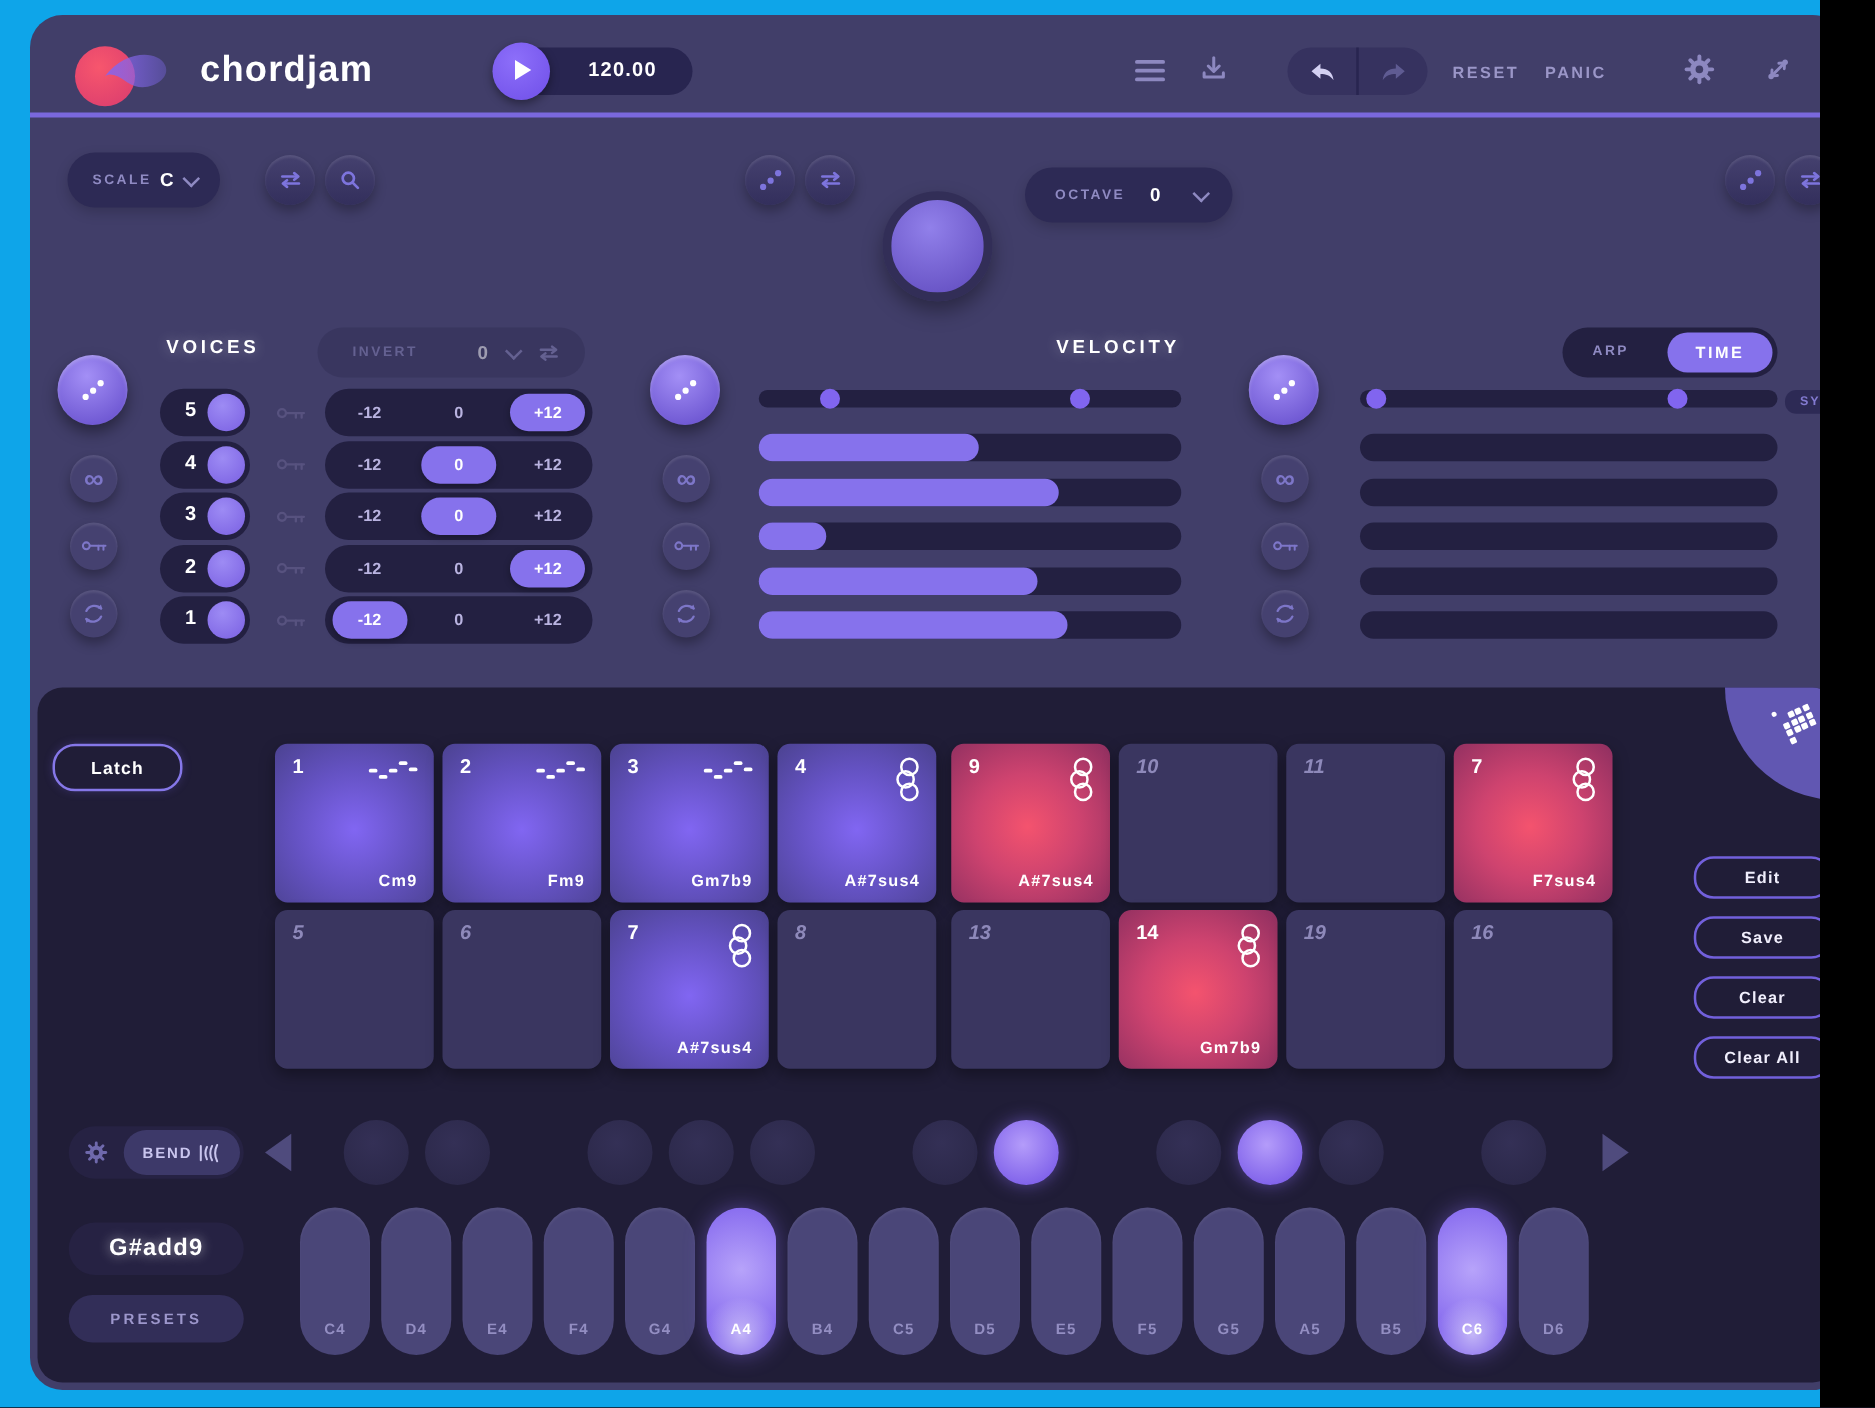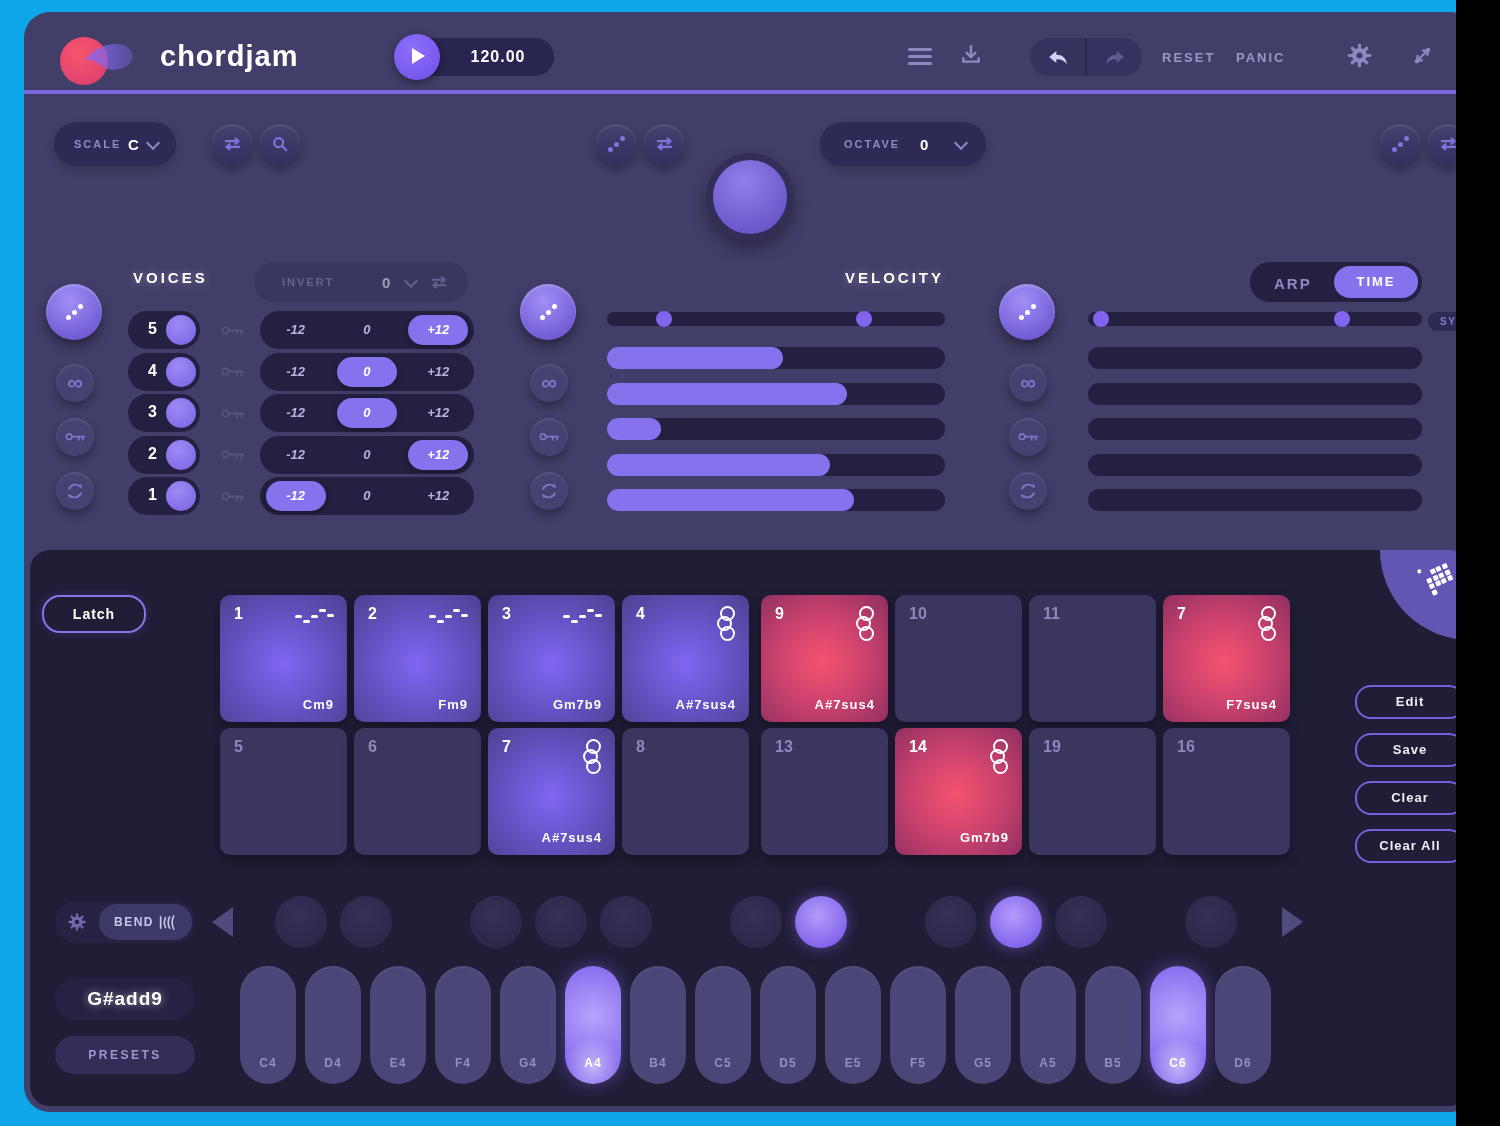--- a/index.html
+++ b/index.html
@@ -31,21 +31,21 @@
   .reset{left:1138px;} .panic{left:1212px;}
   .gearbtn{left:1322px;top:30px;} .resizebtn{left:1386px;top:31px;}
   .sep{left:0;top:78px;width:100%;height:3.5px;background:#7a68dd;}
 
   
   .pill{position:absolute;background:#2d2a55;border-radius:22px;height:44px;box-shadow:0 4px 10px rgba(0,0,0,.18);}
   .plabel{color:#8f8ac2;font-weight:bold;font-size:11px;letter-spacing:2px;}
   .pvalue{color:#fff;font-weight:bold;font-size:15px;letter-spacing:1px;}
   .scalepill{left:30px;top:110px;width:122px;}
   .scaletypepill{left:298px;top:110px;width:262px;}
-  .octavepill{left:796px;top:110px;width:166px;}
+  .octavepill{left:796px;top:122px;width:166px;}
   .chordpill{left:1086px;top:110px;width:260px;}
   .circbtn{position:absolute;width:40px;height:40px;border-radius:50%;
            background:linear-gradient(180deg,#45416f,#332f5c);
            box-shadow:inset 0 2px 2px rgba(255,255,255,.1),0 5px 9px rgba(0,0,0,.28);
            display:flex;align-items:center;justify-content:center;color:#7d74dd;}
   .dots3{position:relative;width:20px;height:20px;}
   .dots3 i{position:absolute;width:5px;height:5px;border-radius:50%;background:currentColor;}
   .dots3 i:nth-child(1){left:2px;top:13px;} .dots3 i:nth-child(2){left:8px;top:8px;} .dots3 i:nth-child(3){left:14px;top:2px;}
   .bigknob{left:682px;top:141px;width:88px;height:88px;border-radius:50%;
            background:radial-gradient(circle at 42% 30%,#9180ea,#6b57c8 75%,#5f4cba);
@@ -65,46 +65,46 @@
   .invpill .in{opacity:.55;}
   .vrows{left:104px;top:299px;}
   .vrow{display:flex;align-items:center;height:38px;margin-bottom:3.5px;}
   .numpill{width:72px;height:38px;border-radius:19px;background:#232041;position:relative;}
   .vnum{position:absolute;left:20px;top:9px;color:#fff;font-weight:bold;font-size:16px;}
   .vdot{position:absolute;right:4px;top:4px;width:30px;height:30px;border-radius:50%;
         background:radial-gradient(circle at 40% 32%,#9d8bf4,#7a60e2);}
   .keyicon{margin-left:21px;width:26px;display:flex;}
   .offsel{margin-left:13px;width:214px;height:38px;border-radius:19px;background:#232041;
           display:flex;align-items:center;justify-content:space-around;}
-  .opt{color:#b9b3e0;font-weight:bold;font-size:13px;min-width:60px;text-align:center;line-height:30px;font-style:italic;}
+  .opt{color:#b9b3e0;font-weight:bold;font-size:13px;min-width:60px;text-align:center;line-height:30px;}
   .opt.sel{background:#8672ec;color:#fff;border-radius:15px;height:30px;box-shadow:0 2px 6px rgba(0,0,0,.3);}
   .range{position:absolute;height:14px;border-radius:7px;background:#232041;}
   .rdot{position:absolute;top:-1px;width:16px;height:16px;border-radius:50%;background:#8165ef;}
   .bars{position:absolute;}
   .bar{height:22px;border-radius:11px;background:#232041;margin-bottom:13.5px;position:relative;}
   .fill{position:absolute;left:0;top:0;bottom:0;border-radius:11px;background:#8672ec;}
   .arptime{left:1226px;top:250px;width:172px;height:40px;border-radius:20px;background:#232041;}
-  .arplbl{left:24px;top:13px;color:#8f8ac2;font-weight:bold;font-size:15px;letter-spacing:2px;}
+  .arplbl{left:24px;top:13px;color:#8f8ac2;font-weight:bold;font-size:11px;letter-spacing:2px;}
   .timepill{right:4px;top:4px;width:84px;height:32px;border-radius:16px;background:#8672ec;
             color:#fff;font-weight:bold;font-size:13px;letter-spacing:2px;text-align:center;line-height:32px;}
   .syncbadge{left:1404px;top:300px;width:58px;height:19px;border-radius:9px;background:#2d2a55;
              color:#837ad0;font-weight:bold;font-size:10px;letter-spacing:1.5px;text-align:center;line-height:19px;}
 
   
   .panel{left:6px;top:538px;width:1440px;height:556px;border-radius:20px;background:#201d37;}
   .latch{left:12px;top:45px;width:100px;height:34px;border-radius:18px;border:2px solid #8577e8;
          color:#fff;font-weight:bold;font-size:14px;text-align:center;line-height:34px;letter-spacing:1px;
          box-shadow:0 0 8px rgba(120,100,235,.25);}
   .fan{right:0;top:0;width:90px;height:90px;background:#6157b2;border-top-right-radius:20px;border-bottom-left-radius:100%;}
   .fangrid{position:absolute;right:14px;top:16px;width:27px;height:34px;transform:rotate(-24deg);
            display:grid;grid-template-columns:repeat(4,5px);grid-auto-rows:5px;gap:1.5px;}
   .fangrid i{background:#fff;border-radius:1px;}
   .fangrid i.nub{width:4px;height:4px;margin-left:-5px;margin-top:-5px;border-radius:50%;}
   .pad{position:absolute;width:127px;height:127px;border-radius:10px;box-shadow:0 5px 12px rgba(0,0,0,.35);}
-  .pad.empty{background:#3a3660;}
+  .pad.empty{background:#3a3660;font-style:italic;}
   .pad.purple{background:radial-gradient(circle at 50% 54%,#8166f2 0%,#6452c2 52%,#4b4290 100%);}
   .pad.red{background:radial-gradient(circle at 48% 52%,#f4536e 0%,#ce436f 45%,#8e2f60 100%);}
   .pnum{position:absolute;left:14px;top:10px;font-weight:bold;font-size:16px;color:#fff;}
   .pad.empty .pnum{color:#8e89ba;}
   .pchord{position:absolute;right:13px;bottom:10px;color:#fff;font-weight:bold;font-size:13px;letter-spacing:1px;}
   .steps{position:absolute;right:13px;top:14px;width:39px;height:16px;}
   .steps i{position:absolute;width:7px;height:3.2px;border-radius:2px;background:#fff;}
   .steps i:nth-child(1){left:0;top:6px;} .steps i:nth-child(2){left:8px;top:11px;}
   .steps i:nth-child(3){left:16px;top:6px;} .steps i:nth-child(4){left:24px;top:0;}
   .steps i:nth-child(5){left:32px;top:5px;}

